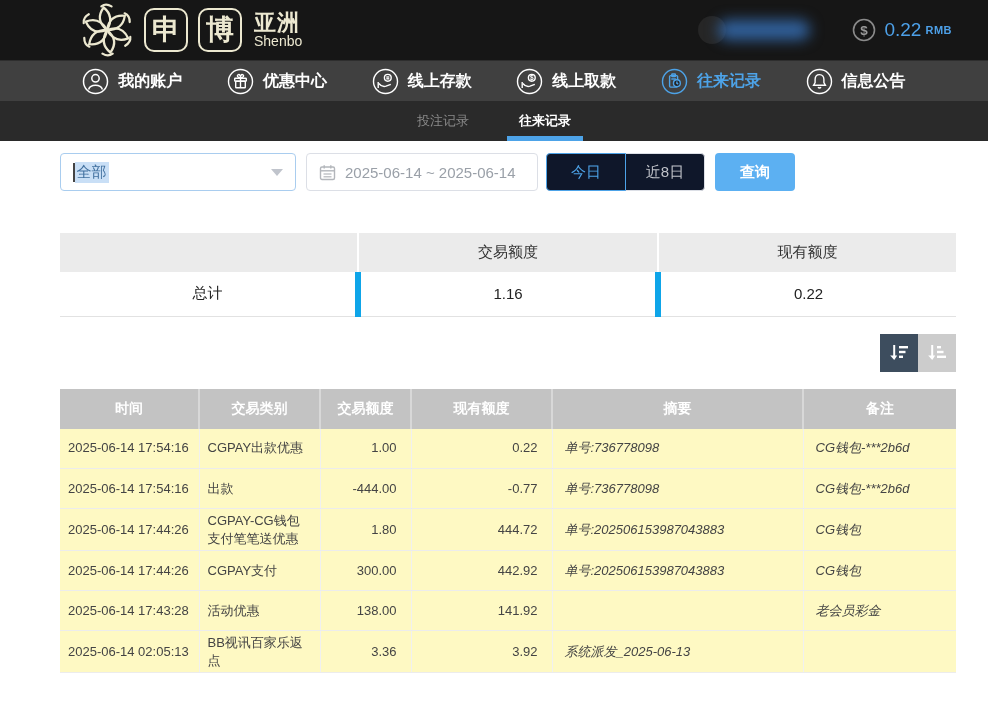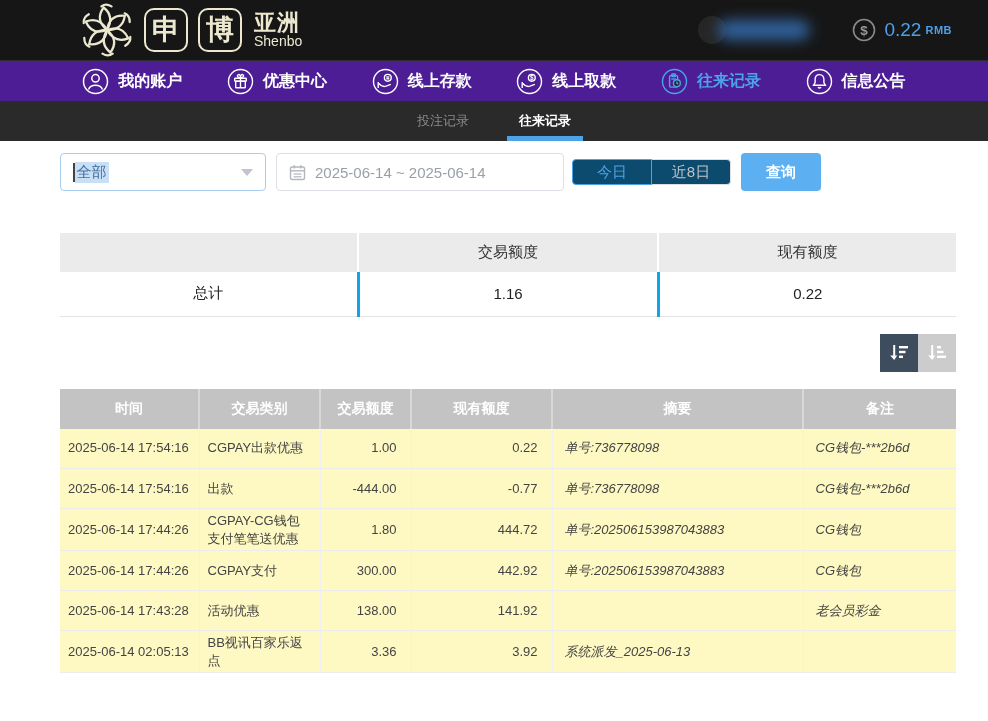--- a/index.html
+++ b/index.html
@@ -20,68 +20,68 @@
   .topbar-right { display:flex; align-items:center; }
   .avatar-dim { width:28px; height:28px; border-radius:50%; background:#262626; margin-right:-8px; }
   .username-blur { width:92px; height:20px; border-radius:10px; background:#31619c;
     filter:blur(7px); margin-right:42px; }
   .dollar-circle { width:24px; height:24px; margin-right:8px; }
   .balance-amount { color:#4da0e8; font-size:19px; }
   .balance-currency { color:#4da0e8; font-size:11px; font-weight:bold; margin-left:4px;
     letter-spacing:.5px; }
 
   
-  .mainnav { height:41px; background:#4c1d95; border-top:1px solid #2e2e2e;
+  .mainnav { height:41px; background:#404040; border-top:1px solid #2e2e2e;
     display:flex; align-items:center; justify-content:space-around; padding:0 60px; }
   .nav-item { display:flex; align-items:center; gap:9px; color:#fff; font-size:16px;
     font-weight:bold; cursor:pointer; }
   .nav-item svg { width:27px; height:27px; }
   .nav-item.active { color:#4da3e8; }
 
   
   .subnav { height:40px; background:#2a2a2a; display:flex; align-items:stretch;
     justify-content:center; gap:26px; }
   .subtab { display:flex; align-items:center; padding:0 12px; color:#8a8a8a;
     font-size:13px; position:relative; cursor:pointer; }
   .subtab.active { color:#fff; font-weight:bold; }
   .subtab.active::after { content:""; position:absolute; left:0; right:0; bottom:0;
     height:5px; background:#4da3e8; }
 
   
   .content { padding:12px 32px 0 60px; }
   .filter-row { display:flex; align-items:center; height:38px; }
-  .dropdown { width:206px; height:38px; border:1px solid #a9cdef; border-radius:4px;
+  .dropdown { width:236px; height:38px; border:1px solid #a9cdef; border-radius:4px;
     display:flex; align-items:center; padding:0 12px; position:relative; cursor:pointer; }
   .cursor-bar { width:1.5px; height:19px; background:#444; }
   .dropdown-value { background:#c9dff6; color:#41709f; font-size:15px; padding:1px 2px; }
   .caret-down { position:absolute; right:12px; width:0; height:0;
     border-left:6px solid transparent; border-right:6px solid transparent;
     border-top:7px solid #c0c4cc; }
-  .date-field { width:288px; height:38px; border:1px solid #dcdfe6; border-radius:4px;
+  .date-field { width:232px; height:38px; border:1px solid #dcdfe6; border-radius:4px;
     margin-left:10px; display:flex; align-items:center; padding:0 12px; gap:9px;
     cursor:pointer; }
   .date-field svg { width:17px; height:17px; }
   .date-value { color:#9aa0a8; font-size:15px; }
   .quick-group { display:flex; margin-left:8px; }
-  .qbtn { width:80px; height:26px; background:#0c4a6e; border:1px solid #dcdfe6;
+  .qbtn { width:80px; height:38px; background:#0f172a; border:1px solid #dcdfe6;
     color:#c0c3c9; font-size:15px; cursor:pointer; margin-left:-1px; position:relative; }
   .qbtn:first-child { border-radius:4px 0 0 4px; margin-left:0; }
   .qbtn:last-child { border-radius:0 4px 4px 0; }
   .qbtn.active { border-color:#4da3e8; color:#4da3e8; z-index:2; }
   .search-btn { width:80px; height:38px; margin-left:10px; background:#5cb0f2;
     border:none; border-radius:4px; color:#fff; font-size:15px; font-weight:bold;
     cursor:pointer; }
 
   
   .summary { width:896px; margin-top:42px; border-collapse:collapse; table-layout:fixed; }
   .summary thead td { height:39px; background:#ebebeb; text-align:center; color:#333;
     font-size:15px; border-right:2px solid #fff; }
   .summary thead td:last-child { border-right:none; }
   .summary tbody td { height:44px; background:#fff; text-align:center; color:#222;
-    font-size:15px; border-bottom:1px solid #e2e2e2; border-right:3px solid #0ea5e9; }
+    font-size:15px; border-bottom:1px solid #e2e2e2; border-right:6px solid #0ea5e9; }
   .summary tbody td:last-child { border-right:none; }
 
   
   .sort-row { width:896px; margin-top:17px; display:flex; justify-content:flex-end; }
   .sort-btn { width:38px; height:38px; border:none; display:flex; align-items:center;
     justify-content:center; cursor:pointer; }
   .sort-btn.active { background:#3d4d5e; }
   .sort-btn.inactive { background:#cccccc; }
   .sort-btn svg { width:24px; height:24px; }
 

